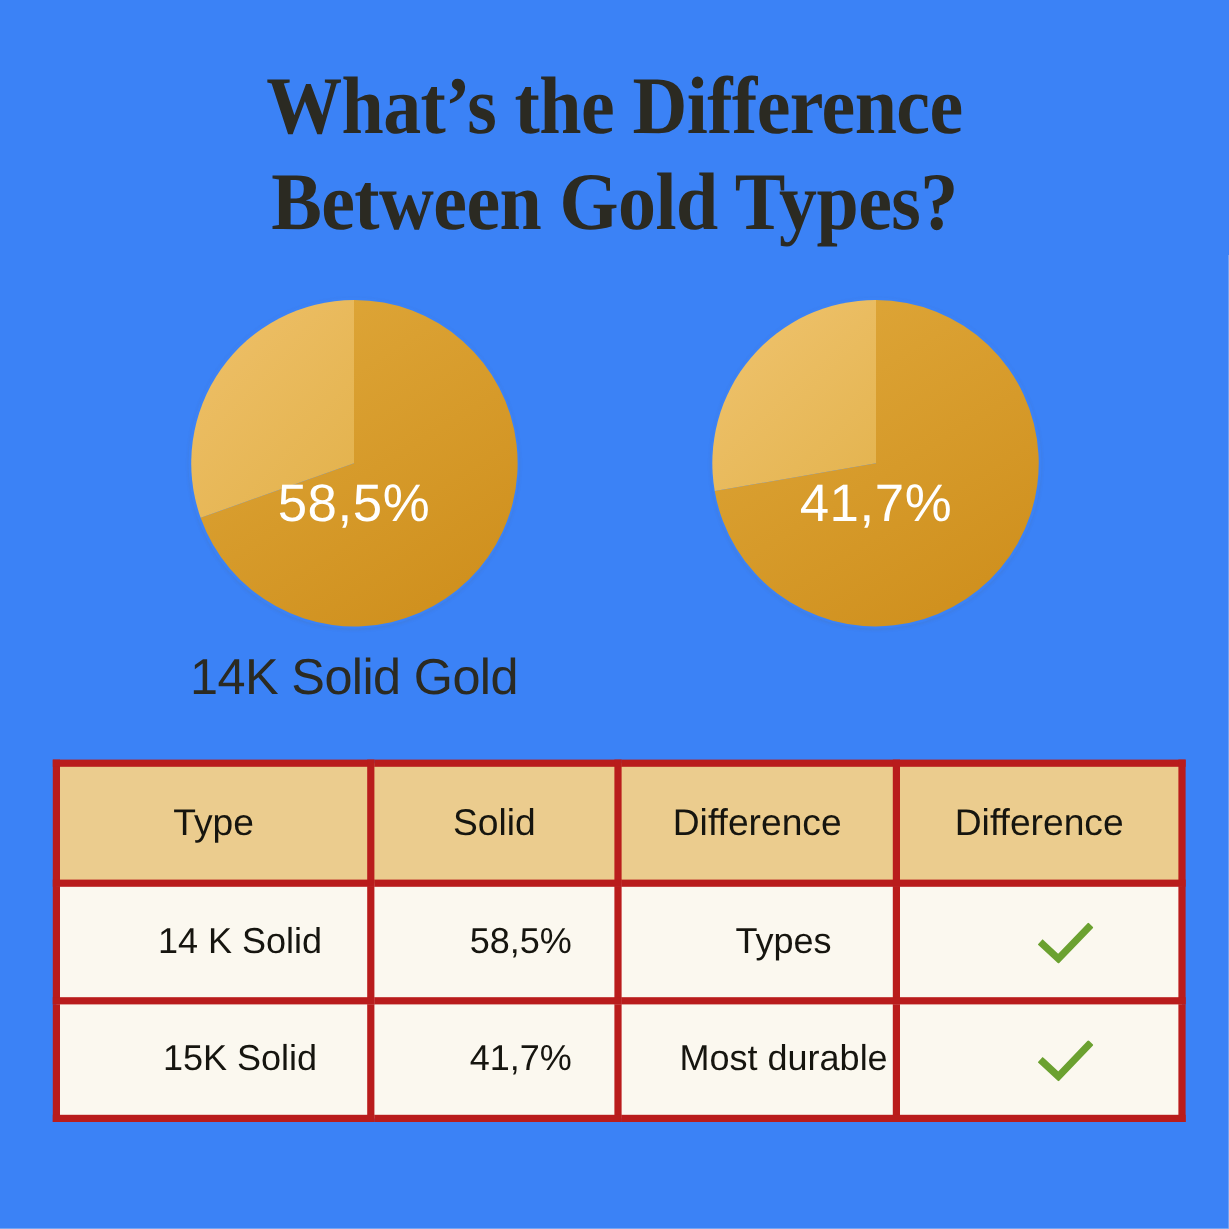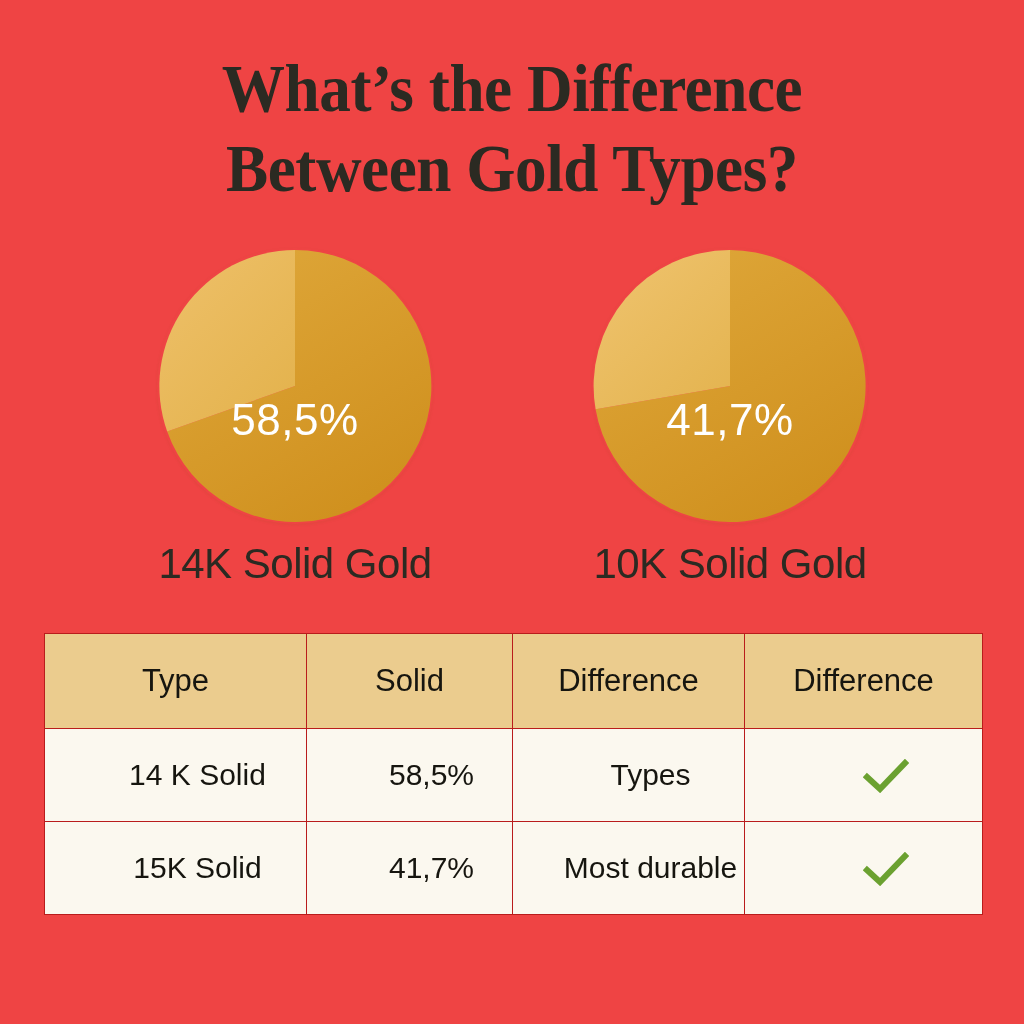--- a/index.html
+++ b/index.html
@@ -10,21 +10,21 @@
     width: 1024px;
     height: 1024px;
     background: #fdf6e6;
     font-family: "Liberation Sans", sans-serif;
     overflow: hidden;
   }
   #stage {
     position: relative;
     width: 1024px;
     height: 1024px;
-    background: #ef4444;
+    background: #3b82f6;
   }
 
   
   #title-block {
     position: absolute;
     left: 0;
     top: 48px;
     width: 1024px;
     text-align: center;
     font-family: "Liberation Serif", "DejaVu Serif", serif;
@@ -91,21 +91,21 @@
   #comparison-table {
     position: absolute;
     left: 44px;
     top: 633px;
     width: 938px;
     border-collapse: collapse;
     table-layout: fixed;
   }
   #comparison-table th,
   #comparison-table td {
-    border: 1px solid #b91c1c;
+    border: 6px solid #b91c1c;
     text-align: center;
     font-weight: 400;
     color: #16150f;
     font-size: 30px;
     padding: 0;
     height: 92px;
     vertical-align: middle;
   }
   #comparison-table thead th {
     background: #ebcc8e;
@@ -172,21 +172,20 @@
           <linearGradient id="gLight10" x1="0.1" y1="0" x2="0.9" y2="1">
             <stop offset="0%" stop-color="#efc36e"></stop>
             <stop offset="100%" stop-color="#e4b450"></stop>
           </linearGradient>
         </defs>
         <path d="M138 138 L138 2 A136 136 0 1 1 3.6 161.2 Z" fill="url(#gDark10)"></path>
         <path d="M138 138 L3.6 161.2 A136 136 0 0 1 138 2 Z" fill="url(#gLight10)"></path>
       </svg>
       <div class="pie-value">41,7%</div>
     </div>
-    <div class="pie-caption">10K Solid Gold</div>
   </div>
 
   <table id="comparison-table">
     <colgroup>
       <col class="col-type">
       <col class="col-purity">
       <col class="col-durability">
       <col class="col-waterproof">
     </colgroup>
     <thead>

